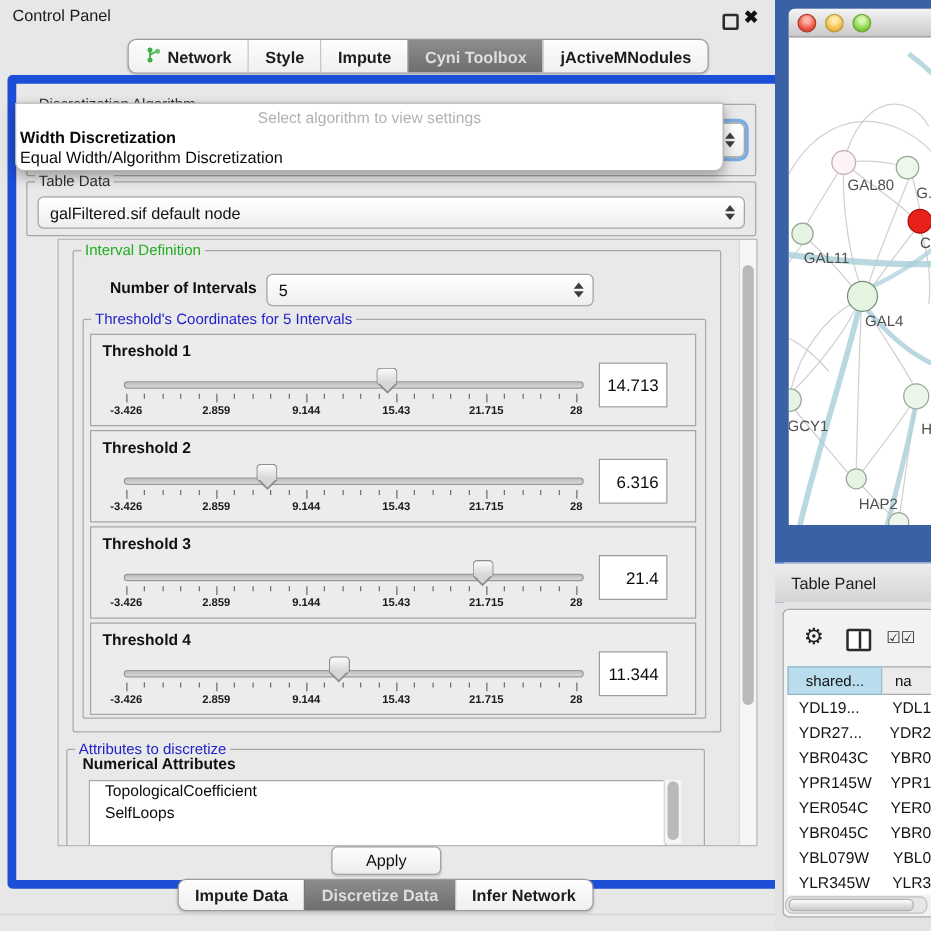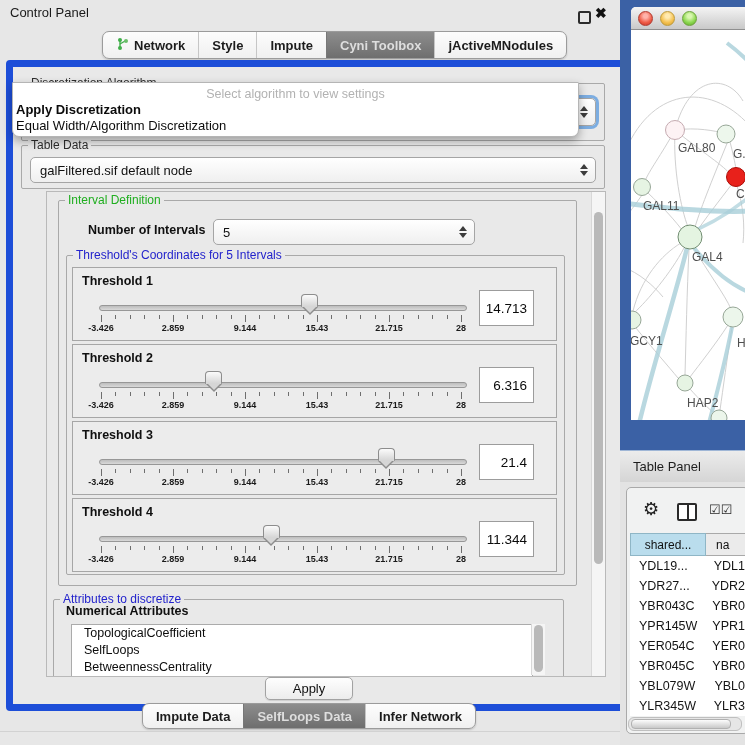--- a/index.html
+++ b/index.html
@@ -360,48 +360,47 @@
           </div>
       </div>
 
       <div class="grp" style="left:6px;top:407px;width:509px;height:80px;">
         <span class="grp-title blue">Attributes to discretize</span>
       </div>
       <div class="abs lbl-b" style="left:19px;top:412px;">Numerical Attributes</div>
       <div class="listbox" id="attr-list" style="left:24px;top:432px;width:460px;height:51px;">
           <div class="li">TopologicalCoefficient</div>
           <div class="li">SelfLoops</div>
-          <div class="li">BetweennessCentrality</div>
         </div>
       <div class="vsb" style="left:484px;top:432px;width:13px;height:51px;right:auto;bottom:auto;">
         <div class="th" style="top:1px;height:47px;"></div>
       </div>
 
       <div class="vsb">
         <div class="th" style="top:20px;height:352px;"></div>
       </div>
     </div>
 
     <div class="btn abs" style="left:252px;top:610px;width:86px;height:21px;">
       <span>Apply</span>
     </div>
   </div>
 
   <div class="abs popup">
     <div class="ph">Select algorithm to view settings</div>
-    <div class="opt b">Apply Discretization</div>
+    <div class="opt b">Width Discretization</div>
     <div class="opt n">Equal Width/Algorithm Discretization</div>
   </div>
 
   <div class="abs seg small" style="left:142px;top:703px;">
     <div class="s">
         <span>Impute Data</span>
       </div>
     <div class="s sel">
-        <span>SelfLoops Data</span>
+        <span>Discretize Data</span>
       </div>
     <div class="s">
         <span>Infer Network</span>
       </div>
   </div>
   <div class="hline" style="left:0;top:731px;width:620px;"></div>
 
   <div class="abs netframe">
     <div class="netwin abs" style="left:11px;top:7px;">
       <div class="ntbar">

